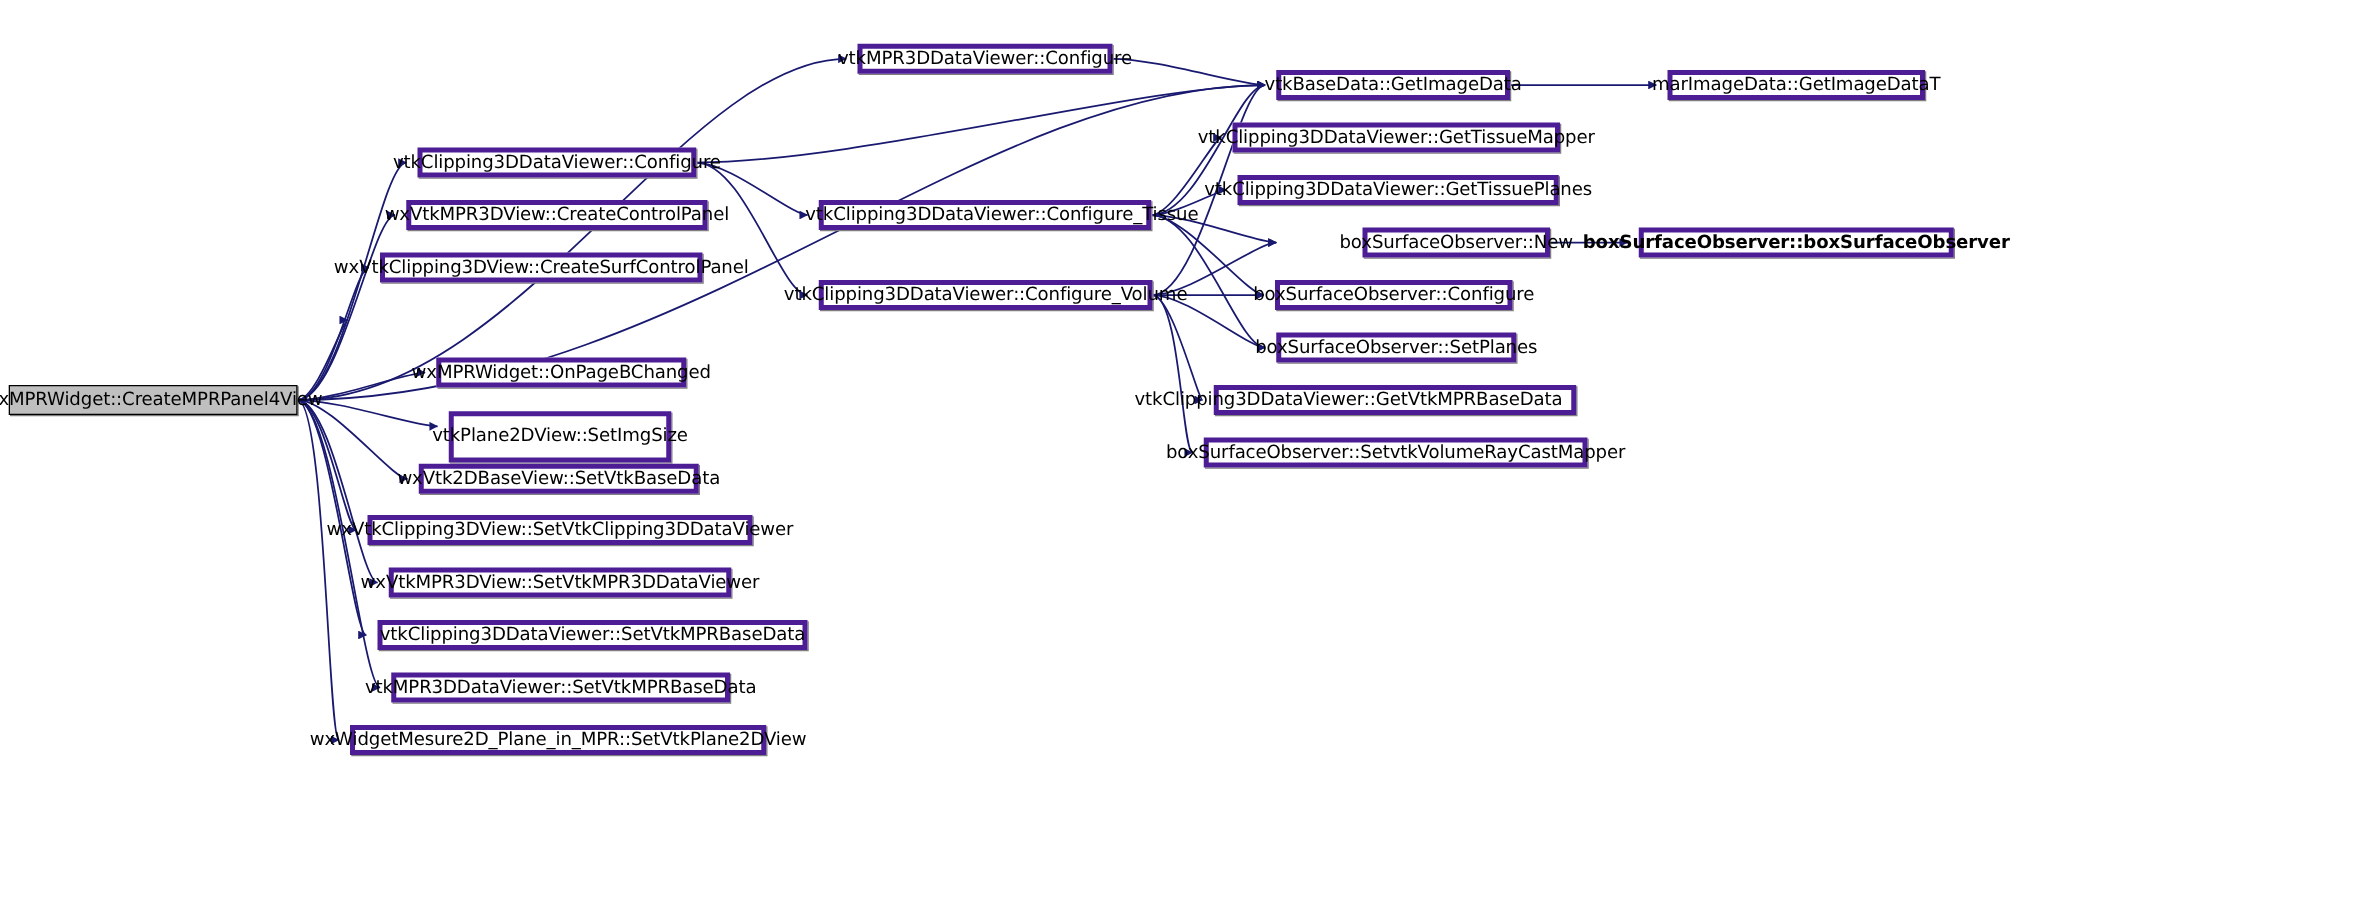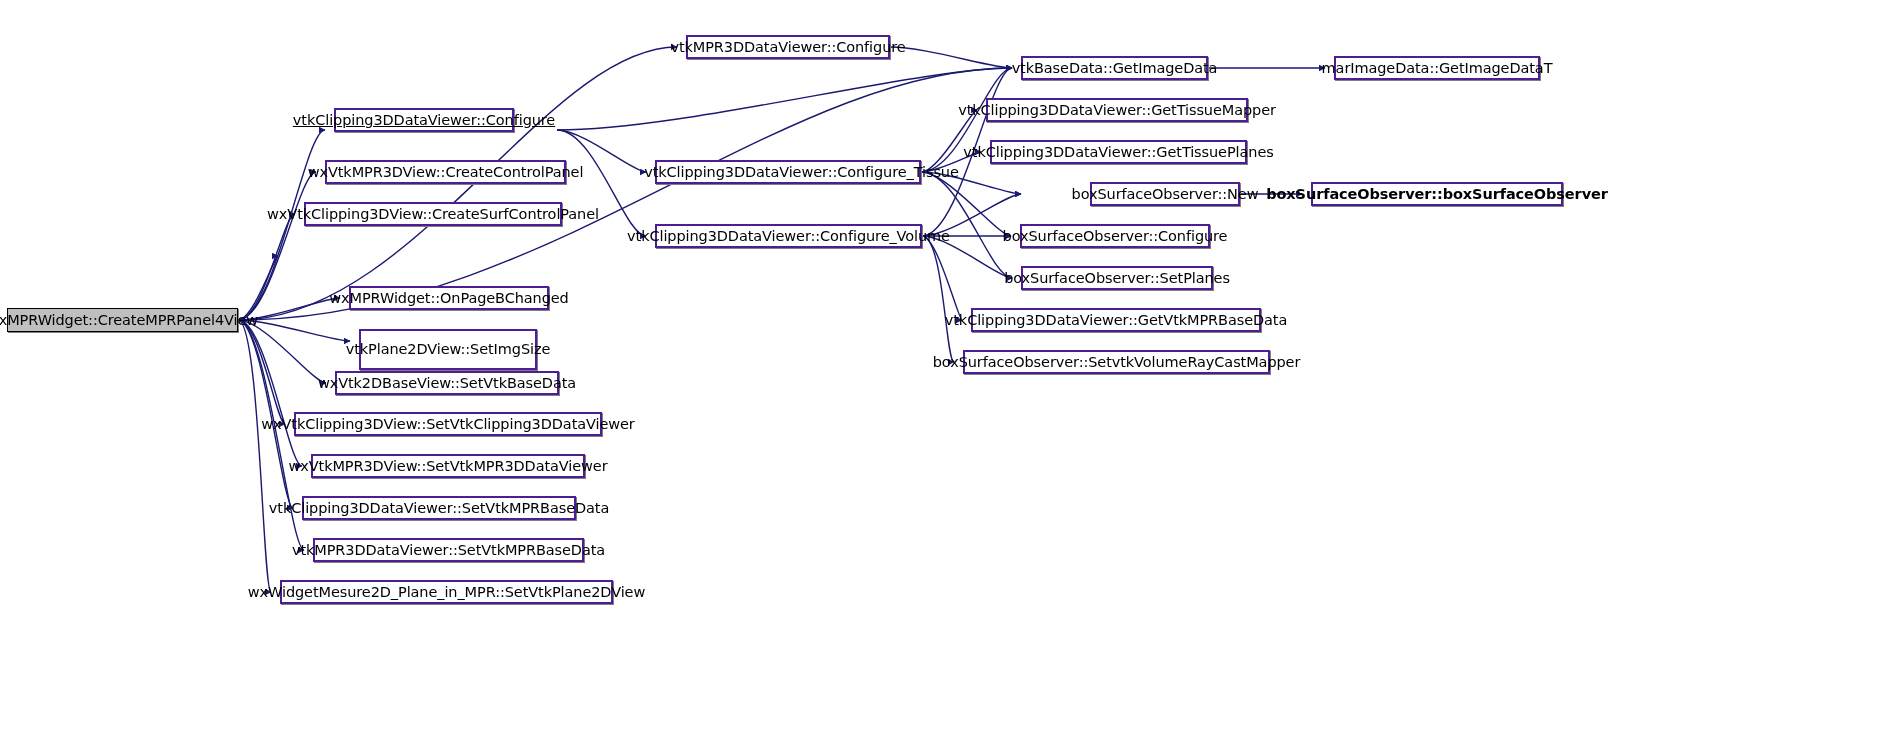--- a/index.html
+++ b/index.html
@@ -24,21 +24,21 @@
     height: 735px;
     pointer-events: none;
   }
   .node {
     position: absolute;
     box-sizing: border-box;
     display: flex;
     align-items: center;
     justify-content: center;
     background: #ffffff;
-    border: 2px solid #4c1d95;
+    border: 4px solid #4c1d95;
     color: #000000;
     font-size: 14.5px;
     line-height: 1;
     white-space: nowrap;
     letter-spacing: -0.1px;
     box-shadow: 1px 1px 0 0 #7f7f7f;
     z-index: 2;
   }
   .node.root {
     background: #bfbfbf;
@@ -91,21 +91,21 @@
       <path d="M 922 236 C 943.84 236, 945.64 362, 954 362" fill="none" stroke="#191970" stroke-width="1.4" marker-end="url(#arrow)"></path>
       <path d="M 1208 68 C 1242.65 68, 1305.65 68, 1325 68" fill="none" stroke="#191970" stroke-width="1.4" marker-end="url(#arrow)"></path>
       <path d="M 1200 194 C 1230.525 194, 1286.025 194, 1302 194" fill="none" stroke="#191970" stroke-width="1.4" marker-end="url(#arrow)"></path>
     </svg>
 <div class="node root" style="left: 7px; top: 308px; width: 231px; height: 24px;">
       <span class="label">wxMPRWidget::CreateMPRPanel4View</span>
     </div>
     <div class="node" style="left: 686px; top: 35px; width: 204px; height: 24px;">
       <span class="label">vtkMPR3DDataViewer::Configure</span>
     </div>
-    <div class="node" style="left: 334px; top: 108px; width: 180px; height: 24px; text-decoration: underline;">
+    <div class="node" style="left: 334px; top: 118px; width: 223px; height: 24px;">
       <span class="label">vtkClipping3DDataViewer::Configure</span>
     </div>
     <div class="node" style="left: 325px; top: 160px; width: 241px; height: 24px;">
       <span class="label">wxVtkMPR3DView::CreateControlPanel</span>
     </div>
     <div class="node" style="left: 304px; top: 202px; width: 258px; height: 24px;">
       <span class="label">wxVtkClipping3DView::CreateSurfControlPanel</span>
     </div>
     <div class="node" style="left: 349px; top: 286px; width: 200px; height: 24px;">
       <span class="label">wxMPRWidget::OnPageBChanged</span>
@@ -115,21 +115,21 @@
     </div>
     <div class="node" style="left: 335px; top: 371px; width: 224px; height: 24px;">
       <span class="label">wxVtk2DBaseView::SetVtkBaseData</span>
     </div>
     <div class="node" style="left: 294px; top: 412px; width: 308px; height: 24px;">
       <span class="label">wxVtkClipping3DView::SetVtkClipping3DDataViewer</span>
     </div>
     <div class="node" style="left: 311px; top: 454px; width: 274px; height: 24px;">
       <span class="label">wxVtkMPR3DView::SetVtkMPR3DDataViewer</span>
     </div>
-    <div class="node" style="left: 302px; top: 496px; width: 274px; height: 24px;">
+    <div class="node" style="left: 302px; top: 496px; width: 344px; height: 24px;">
       <span class="label">vtkClipping3DDataViewer::SetVtkMPRBaseData</span>
     </div>
     <div class="node" style="left: 313px; top: 538px; width: 271px; height: 24px;">
       <span class="label">vtkMPR3DDataViewer::SetVtkMPRBaseData</span>
     </div>
     <div class="node" style="left: 280px; top: 580px; width: 333px; height: 24px;">
       <span class="label">wxWidgetMesure2D_Plane_in_MPR::SetVtkPlane2DView</span>
     </div>
     <div class="node" style="left: 655px; top: 160px; width: 266px; height: 24px; padding-left: 27px;">
       <span class="label">vtkClipping3DDataViewer::Configure_Tissue</span>
@@ -148,21 +148,21 @@
     </div>
     <div class="node" style="left: 1090px; top: 182px; width: 150px; height: 24px;">
       <span class="label">boxSurfaceObserver::New</span>
     </div>
     <div class="node" style="left: 1020px; top: 224px; width: 190px; height: 24px;">
       <span class="label">boxSurfaceObserver::Configure</span>
     </div>
     <div class="node" style="left: 1021px; top: 266px; width: 192px; height: 24px;">
       <span class="label">boxSurfaceObserver::SetPlanes</span>
     </div>
-    <div class="node" style="left: 971px; top: 308px; width: 290px; height: 24px;">
+    <div class="node" style="left: 971px; top: 308px; width: 290px; height: 24px; justify-content: flex-end;">
       <span class="label">vtkClipping3DDataViewer::GetVtkMPRBaseData</span>
     </div>
     <div class="node" style="left: 963px; top: 350px; width: 307px; height: 24px;">
       <span class="label">boxSurfaceObserver::SetvtkVolumeRayCastMapper</span>
     </div>
     <div class="node" style="left: 1334px; top: 56px; width: 206px; height: 24px;">
       <span class="label">marImageData::GetImageDataT</span>
     </div>
     <div class="node" style="left: 1311px; top: 182px; width: 252px; height: 24px; font-weight: bold;">
       <span class="label">boxSurfaceObserver::boxSurfaceObserver</span>

